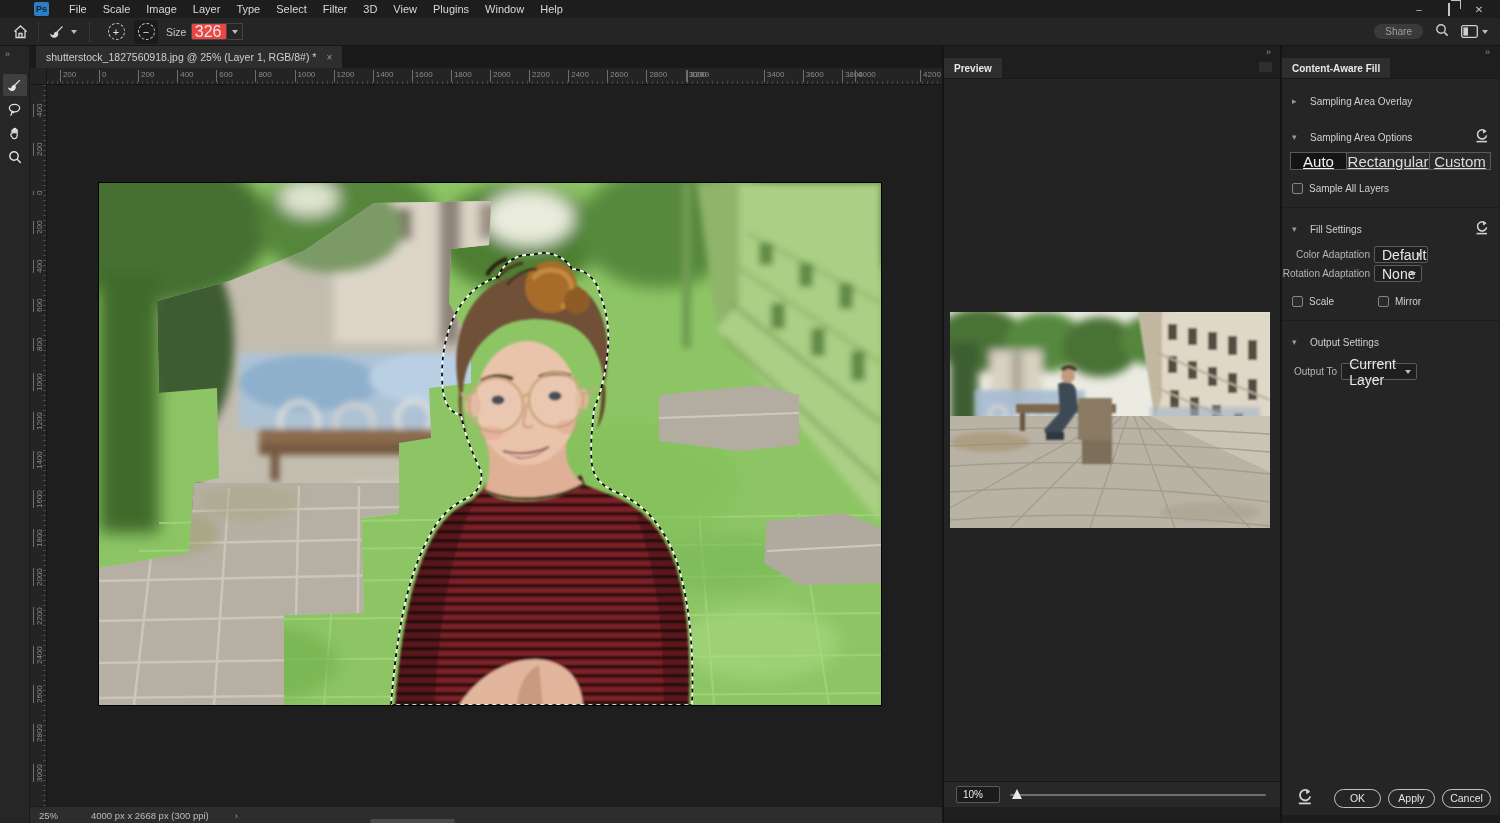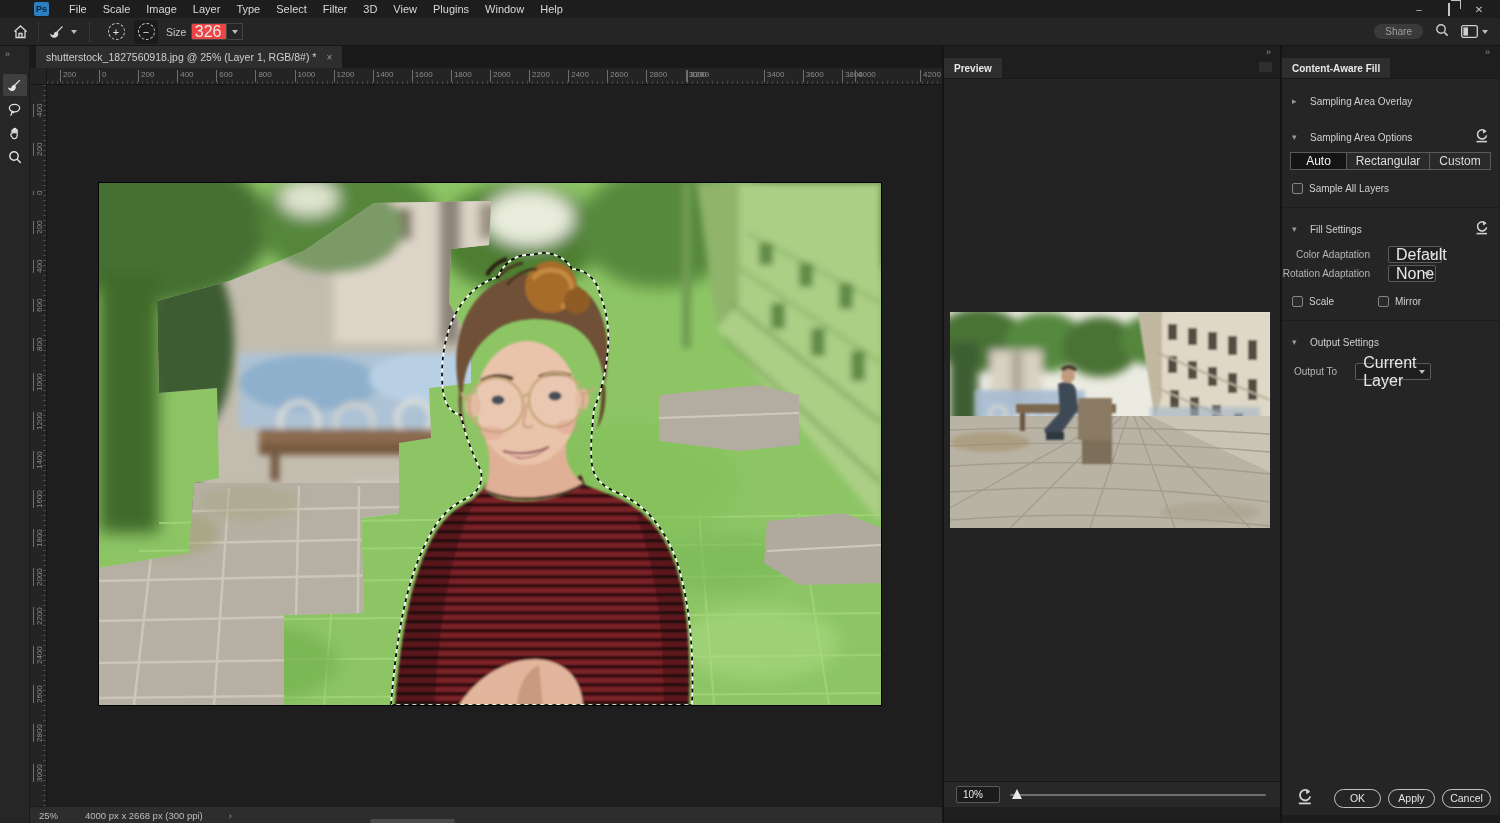--- a/index.html
+++ b/index.html
@@ -50,21 +50,21 @@
   .ruler-top { position:absolute; left:17px; right:0; top:22px; height:17px; background:#242424; border-bottom:1px solid #151515; overflow:hidden;
                background-image:repeating-linear-gradient(to right,#474747 0 1px,transparent 1px 5px); background-size:100% 3px; background-position:0 bottom; background-repeat:no-repeat; }
   .ruler-left { position:absolute; left:0; top:39px; width:17px; bottom:17px; background:#242424; border-right:1px solid #151515; overflow:hidden;
                 background-image:repeating-linear-gradient(to bottom,#474747 0 1px,transparent 1px 5px); background-size:3px 100%; background-position:right 0; background-repeat:no-repeat; }
   .rlabel { position:absolute; font-size:8px; color:#8a8a8a; line-height:9px; padding-left:2px; border-left:1px solid #6e6e6e; height:12px; top:2px; white-space:nowrap; }
   .ruler-left .rlabel { transform:rotate(-90deg); transform-origin:left top; border-left:none; border-top:1px solid #6e6e6e; padding:1px 0 0 0; height:auto; left:3px; top:auto; }
   .canvas-vp { position:absolute; left:17px; top:39px; right:0; bottom:17px; background:#1e1e1e; overflow:hidden; }
   .canvas-img { position:absolute; left:52px; top:98px; width:782px; height:522px; box-shadow:0 0 0 1px #000; }
   .statusbar { position:absolute; left:0; right:0; bottom:0; height:17px; background:#2d2d2d; border-top:1px solid #1a1a1a; display:flex; align-items:center; font-size:9.5px; color:#bdbdbd; }
   .statusbar .zoom-val { margin-left:9px; width:40px; }
-  .statusbar .doc-info { margin-left:6px; }
+  .statusbar .doc-info { margin-left:12px; }
   .statusbar .status-chevron { margin-left:26px; color:#9a9a9a; }
   .hscroll-thumb { position:absolute; left:340px; bottom:0px; width:85px; height:4px; background:#4a4a4a; border-radius:2px; }
 
   
   .vgap { width:2px; background:#141414; }
   .panel-collapse-row { height:12px; background:#1e1e1e; display:flex; justify-content:flex-end; align-items:center; padding-right:8px; }
   .panel-tabbar { height:20px; background:#1e1e1e; display:flex; align-items:flex-start; position:relative; }
   .panel-tab { height:20px; background:#2e2e2e; display:flex; align-items:center; padding:0 10px; font-size:10px; font-weight:bold; color:#e8e8e8; }
   .panel-menu-icon { position:absolute; right:8px; top:4px; width:13px; height:10px; background:#8a8a8a; border-radius:1px;
                      background-image:linear-gradient(#2e2e2e 0 0); }
@@ -86,30 +86,30 @@
   .caf-panel { width:217px; background:#252525; display:flex; flex-direction:column; }
   .caf-body { flex:1; border-top:1px solid #1a1a1a; padding-top:6px; position:relative; }
   .sec-hdr { display:flex; align-items:center; height:20px; padding:0 10px; }
   .sec-chev { width:14px; color:#9a9a9a; font-size:9px; }
   .sec-title { font-size:10px; color:#cfcfcf; margin-left:4px; }
   .sec-reset { margin-left:auto; }
   .reset-icon svg { stroke:#d0d0d0; fill:none; stroke-width:1.6; }
   .gap16 { height:16px; } .gap10 { height:10px; } .gap6 { height:6px; }
   .divider { height:1px; background:#1c1c1c; margin:11px 0; }
   .btn-group { display:flex; margin:5px 8px 0 8px; }
-  .seg-btn { height:18px; border:1px solid #5a5a5a; background:#2a2a2a; color:#dcdcdc; font-size:12px; display:flex; align-items:center; justify-content:center; }
+  .seg-btn { height:18px; border:1px solid #5a5a5a; background:#2a2a2a; color:#dcdcdc; font-size:15px; display:flex; align-items:center; justify-content:center;text-decoration:underline; }
   .seg-btn + .seg-btn { border-left:none; }
   .seg-btn.sel { background:#141414; color:#f2f2f2; }
   .seg-auto { width:57px; } .seg-rect { width:83px; } .seg-custom { width:61px; }
   .chk-row { display:flex; align-items:center; padding:0 10px; height:16px; }
   .chk { width:11px; height:11px; border:1px solid #848484; border-radius:2px; background:#2a2a2a; }
   .chk-label { font-size:10px; color:#cfcfcf; margin-left:6px; }
   .field-row { display:flex; align-items:center; height:19px; padding-right:10px; }
   .field-label { width:88px; text-align:right; font-size:10px; color:#b5b5b5; }
-  .select { position:relative; margin-left:18px; height:17px; background:#1f1f1f; border:1px solid #5a5a5a; border-radius:2px; font-size:16px; color:#e8e8e8; display:flex; align-items:center; padding:0 18px 0 7px; }
+  .select { position:relative; margin-left:4px; height:17px; background:#1f1f1f; border:1px solid #5a5a5a; border-radius:2px; font-size:14px; color:#e8e8e8; display:flex; align-items:center; padding:0 18px 0 7px; }
   .select .caret { position:absolute; right:5px; top:6px; }
   .w-default { width:54px; } .w-none { width:48px; } .w-current { width:76px; }
   .caf-footer { height:34px; display:flex; align-items:center; padding:0 8px 0 14px; }
   .pill-btn { height:19px; border:1px solid #c2c2c2; border-radius:10px; color:#e4e4e4; font-size:10.5px; display:flex; align-items:center; justify-content:center; background:transparent; margin-left:7px; }
   .pill-ok { width:47px; margin-left:auto; } .pill-apply { width:47px; } .pill-cancel { width:49px; }
   .caf-bottomstrip { height:8px; background:#1c1c1c; }
 </style>
 </head>
 <body>
 

